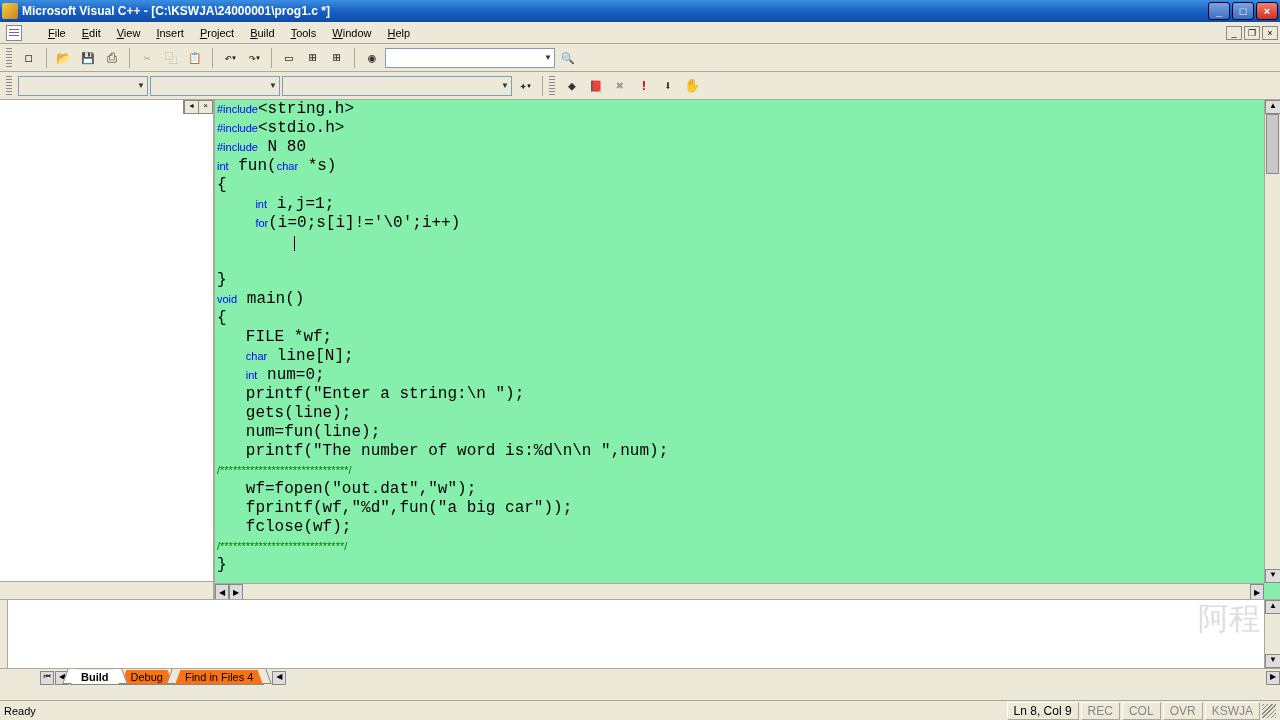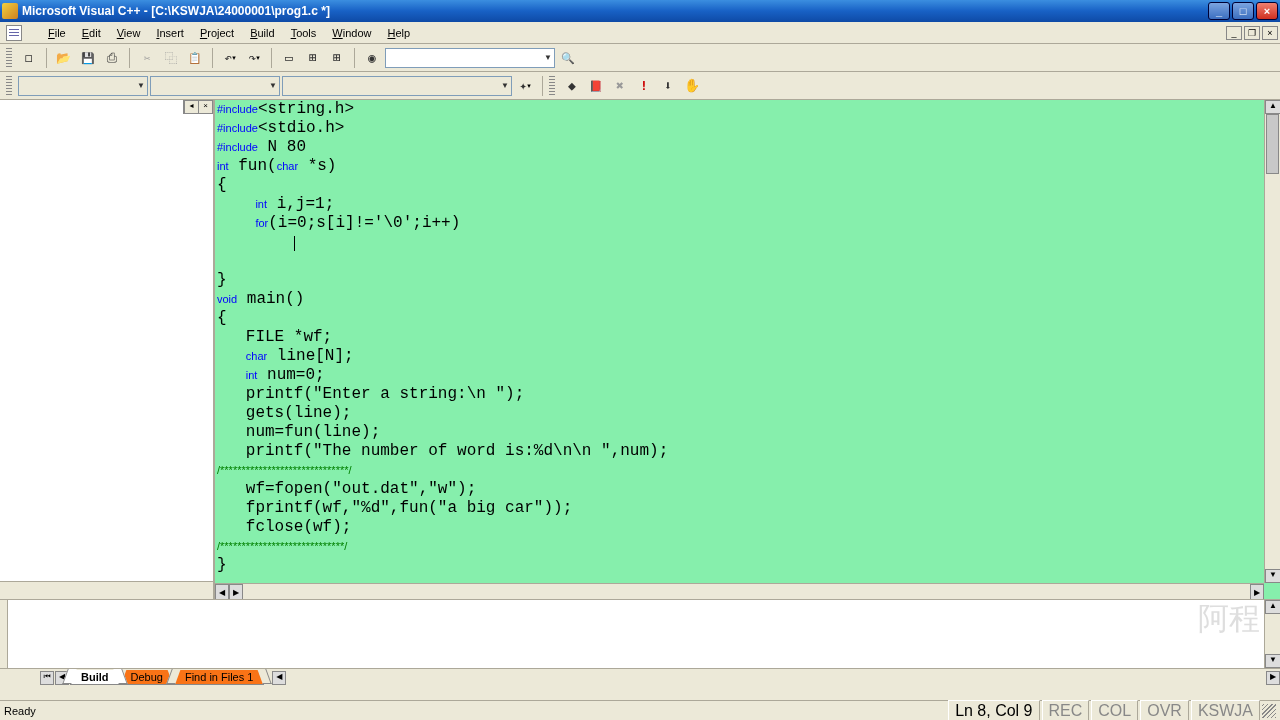--- a/index.html
+++ b/index.html
@@ -93,21 +93,21 @@
 .output-tabs .otab::before { left:-6px; transform: skewX(-20deg); border-left:1px solid #888; }
 .output-tabs .otab::after { right:-6px; transform: skewX(20deg); border-right:1px solid #888; }
 .output-tabs .otab.active { background: white; font-weight: bold; z-index: 2; }
 .output-tabs .otab.active::before, .output-tabs .otab.active::after { background: white; }
 .output-tabs .hscroll { flex: 1; height: 14px; background: #ece9d8; display: flex; margin-left: 8px; }
 .output-tabs .hscroll .arr { width:14px; border:1px solid #888; background:#ddd; font-size:8px; text-align:center; }
 .output-tabs .hscroll .track { flex:1; }
 
 
 .statusbar { position: absolute; bottom: 0; left: 0; right: 0; height: 20px; background: #ece9d8; border-top: 1px solid #aca899; display: flex; align-items: center; padding: 0 4px; }
-.statusbar .cell { padding: 1px 6px; border: 1px solid #aca899; border-top-color:#fff; border-left-color:#fff; margin-left: 2px; font-size: 16px; }
+.statusbar .cell { padding: 1px 6px; border: 1px solid #aca899; border-top-color:#fff; border-left-color:#fff; margin-left: 2px; font-size: 12px; }
 .statusbar .cell.dim { color: #888; }
 .statusbar .spacer { flex: 1; }
 .statusbar .grip { width: 14px; height: 14px; background: repeating-linear-gradient(-45deg, #888 0 1px, transparent 1px 3px); margin-left: 2px; }
 
 
 .watermark { position: absolute; right: 20px; bottom: 80px; font-size: 31px; font-family: "SimHei", sans-serif; color: rgba(200,200,200,0.6); pointer-events: none; text-shadow: 1px 1px 2px rgba(255,255,255,0.8); }
 </style>
 </head>
 <body>
 
@@ -291,21 +291,21 @@
       <div class="arr dn">▼</div>
     </div>
   </div>
 </div>
 
 <div class="output-tabs">
   <div class="navbtn">⏮</div>
   <div class="navbtn">◀</div>
   <div class="otab active">Build</div>
   <div class="otab">Debug</div>
-  <div class="otab">Find in Files 1</div>
+  <div class="otab">Find in Files 4</div>
   <div class="hscroll">
     <div class="arr">◀</div>
     <div class="track"></div>
     <div class="arr">▶</div>
   </div>
 </div>
 
 <div class="statusbar">
   <span>Ready</span>
   <div class="spacer"></div>

